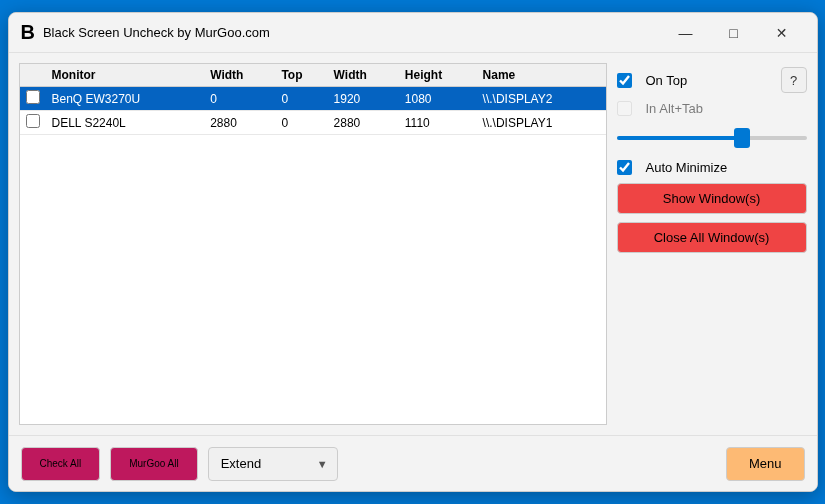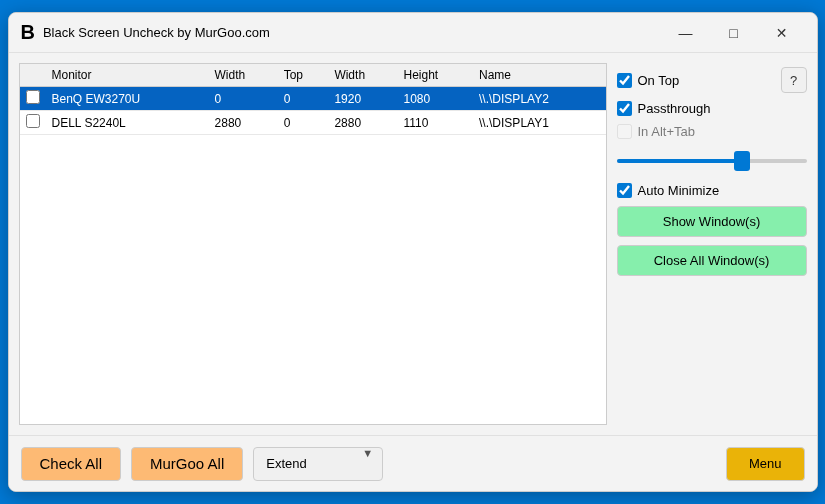--- a/index.html
+++ b/index.html
@@ -80,21 +80,21 @@
     .monitor-table {
       width: 100%;
       border-collapse: collapse;
       font-size: 12px;
     }
     .monitor-table th {
       background: #f0f0f0;
       border-bottom: 1px solid #ccc;
       text-align: left;
       padding: 4px 6px;
-      font-weight: normal;
+      font-weight: bold;
       color: #000;
     }
     .monitor-table td {
       padding: 3px 6px;
       border-bottom: 1px solid #e8e8e8;
       color: #000;
     }
     .monitor-table tr.selected td {
       background: #0563c1;
       color: #fff;
@@ -113,21 +113,21 @@
     .right-panel {
       width: 190px;
       display: flex;
       flex-direction: column;
       gap: 8px;
       padding: 4px 0;
     }
     .checkbox-row {
       display: flex;
       align-items: center;
-      gap: 6px;
+      gap: 14px;
       font-size: 13px;
     }
     .checkbox-row input[type=checkbox] {
       width: 15px;
       height: 15px;
       accent-color: #0078d4;
     }
     .checkbox-row.disabled {
       opacity: 0.5;
       align-items: center;
@@ -174,21 +174,21 @@
       width: 16px;
       height: 20px;
       background: #0078d4;
       border-radius: 3px;
       cursor: pointer;
     }
     .action-btn {
       width: 100%;
       padding: 7px 10px;
       border: 1px solid #ccc;
-      background: #86efac;
+      background: #ef4444;
       border-radius: 4px;
       cursor: pointer;
       font-size: 13px;
       text-align: center;
       color: #000;
     }
 
     
     .bottom-bar {
       height: 56px;
@@ -196,29 +196,30 @@
       border-top: 1px solid #e0e0e0;
       display: flex;
       align-items: center;
       padding: 0 12px;
       gap: 10px;
     }
     .bottom-btn {
       height: 34px;
       padding: 0 18px;
       border: 1px solid #ccc;
-      background: #fdba74;
-      border-radius: 4px;
-      cursor: pointer;
-      font-size: 15px;
+      background: #be185d;
+      border-radius: 4px;
+      cursor: pointer;
+      font-size: 10px;
       color: #000;
     }
     .dropdown-wrap {
       position: relative;
       display: flex;
+      align-items: center;
     }
     .dropdown-select {
       height: 34px;
       padding: 0 30px 0 12px;
       border: 1px solid #ccc;
       background: #f0f0f0;
       border-radius: 4px;
       font-size: 13px;
       color: #000;
       appearance: none;
@@ -230,21 +231,21 @@
       right: 10px;
       pointer-events: none;
       font-size: 11px;
       color: #555;
     }
     .spacer { flex: 1; }
     .menu-btn {
       height: 34px;
       padding: 0 22px;
       border: 1px solid #ccc;
-      background: #eab308;
+      background: #fdba74;
       border-radius: 4px;
       cursor: pointer;
       font-size: 13px;
       color: #000;
     }
   </style>
 </head>
 <body>
 
 <div class="window">
@@ -300,24 +301,20 @@
     <div class="right-panel">
 
       <div class="top-row">
         <div class="checkbox-row">
           <input type="checkbox" id="cb-ontop" checked="" style="">
           <label for="cb-ontop">On Top</label>
         </div>
         <button class="help-btn">?</button>
       </div>
 
-      <div class="checkbox-row">
-        <input type="checkbox" id="cb-pass" checked="" style="">
-        <label for="cb-pass">Passthrough</label>
-      </div>
 
       <div class="checkbox-row disabled">
         <input type="checkbox" id="cb-alt" disabled="" style="">
         <label for="cb-alt">In Alt+Tab</label>
       </div>
 
       <div class="slider-container">
         <div class="slider-track">
           <div class="slider-fill"></div>
           <div class="slider-thumb"></div>

